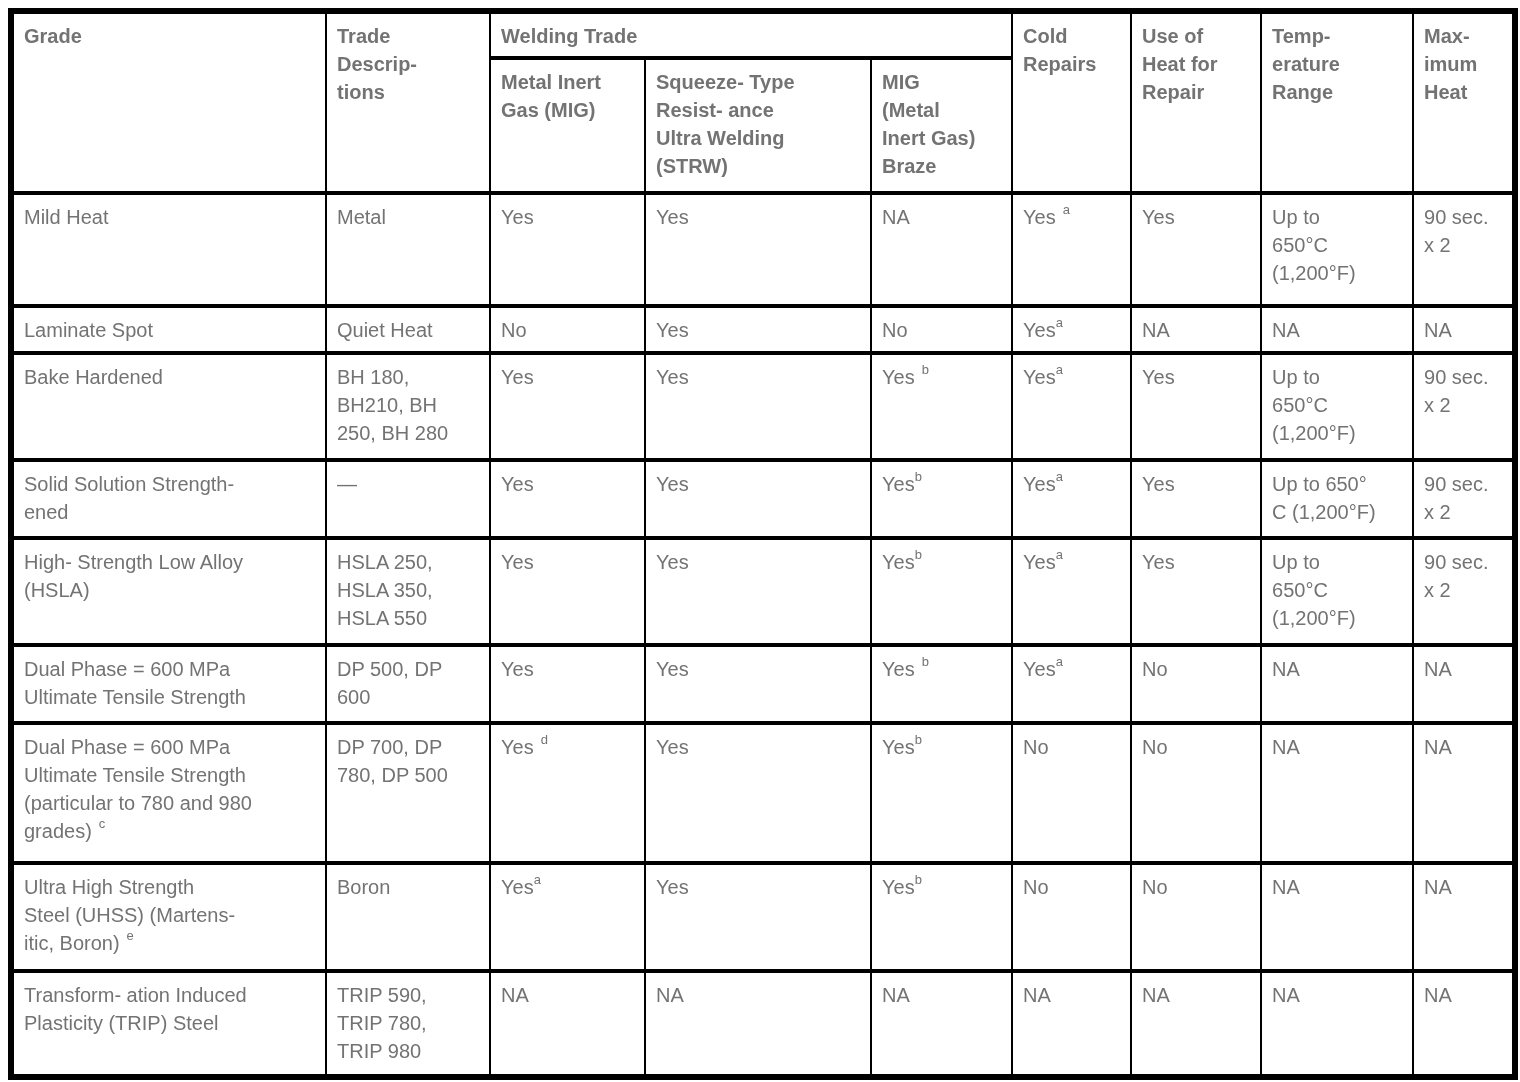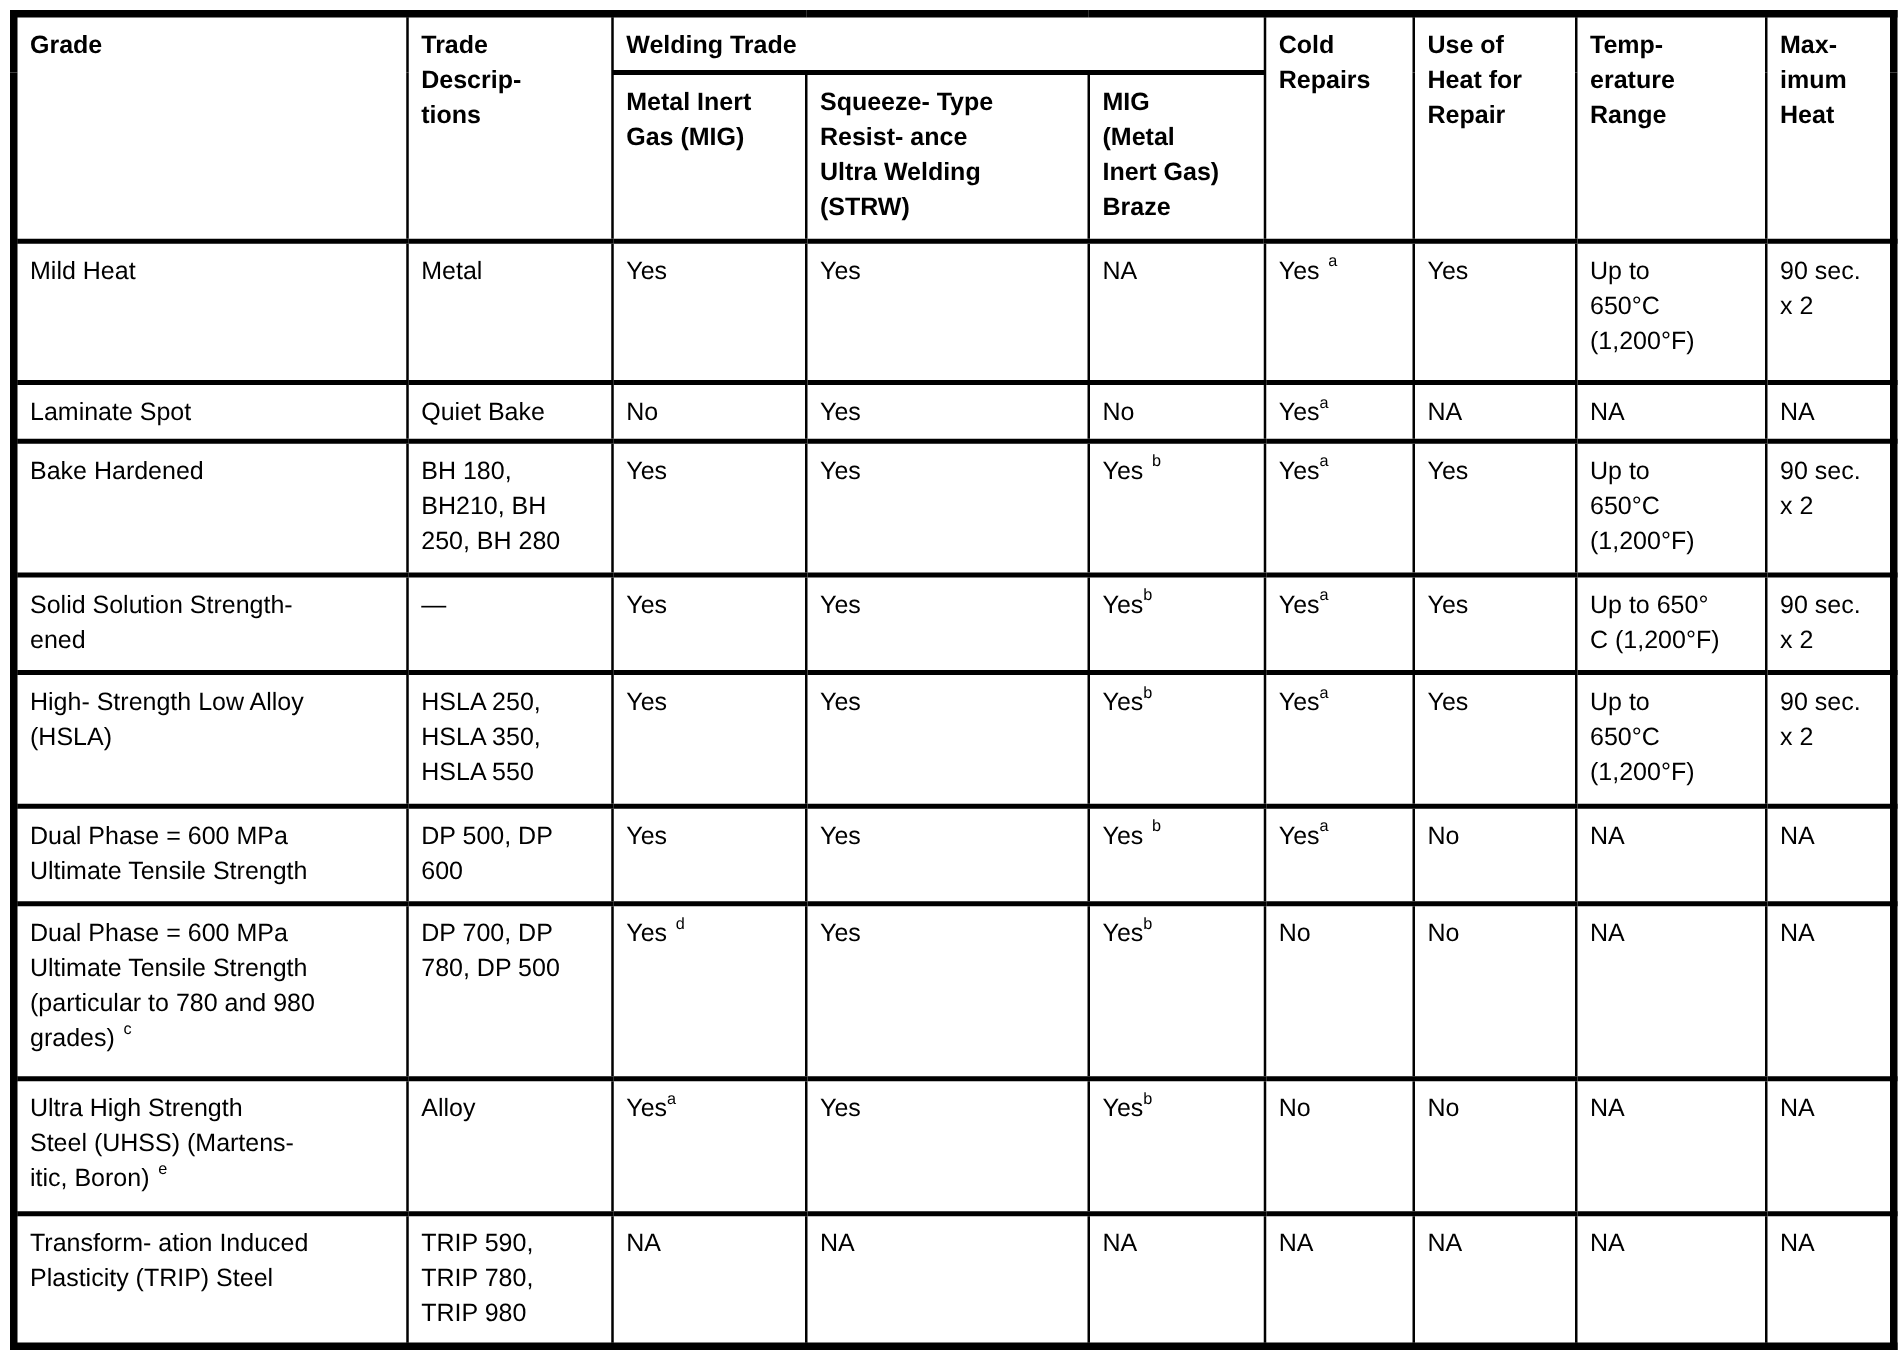--- a/index.html
+++ b/index.html
@@ -1,18 +1,18 @@
 <!DOCTYPE html>
 <html><head>
 <meta charset="utf-8">
 <style>
   html,body{margin:0;padding:0;background:#ffffff;}
   .page{
     width:1520px;height:1082px;background:#ffffff;box-sizing:border-box;
-    padding:8px;font-family:"Liberation Sans", sans-serif;color:#000000;
+    padding:8px;font-family:"Liberation Sans", sans-serif;color:#737373;
   }
   table.steel-table{
     border-collapse:collapse;table-layout:fixed;
     width:1504px;border:6px solid #000;
   }
   col.c-grade{width:315px}
   col.c-trade{width:164px}
   col.c-mig{width:155px}
   col.c-strw{width:226px}
   col.c-braze{width:141px}
@@ -105,21 +105,21 @@
           <td><span class="cell-text">Yes</span><sup class="sup gap">a</sup></td>
           <td><span class="cell-text">Yes</span></td>
           <td><span class="cell-text">Up to
 650°C
 (1,200°F)</span></td>
           <td><span class="cell-text">90 sec.
 x 2</span></td>
         </tr>
         <tr>
           <td><span class="cell-text">Laminate Spot</span></td>
-          <td><span class="cell-text">Quiet Bake</span></td>
+          <td><span class="cell-text">Quiet Heat</span></td>
           <td><span class="cell-text">No</span></td>
           <td><span class="cell-text">Yes</span></td>
           <td><span class="cell-text">No</span></td>
           <td><span class="cell-text">Yes</span><sup class="sup">a</sup></td>
           <td><span class="cell-text">NA</span></td>
           <td><span class="cell-text">NA</span></td>
           <td><span class="cell-text">NA</span></td>
         </tr>
         <tr>
           <td><span class="cell-text">Bake Hardened</span></td>
@@ -193,21 +193,21 @@
           <td><span class="cell-text">Yes</span><sup class="sup">b</sup></td>
           <td><span class="cell-text">No</span></td>
           <td><span class="cell-text">No</span></td>
           <td><span class="cell-text">NA</span></td>
           <td><span class="cell-text">NA</span></td>
         </tr>
         <tr>
           <td><span class="cell-text">Ultra High Strength
 Steel (UHSS) (Martens-
 itic, Boron)</span><sup class="sup gap">e</sup></td>
-          <td><span class="cell-text">Alloy</span></td>
+          <td><span class="cell-text">Boron</span></td>
           <td><span class="cell-text">Yes</span><sup class="sup">a</sup></td>
           <td><span class="cell-text">Yes</span></td>
           <td><span class="cell-text">Yes</span><sup class="sup">b</sup></td>
           <td><span class="cell-text">No</span></td>
           <td><span class="cell-text">No</span></td>
           <td><span class="cell-text">NA</span></td>
           <td><span class="cell-text">NA</span></td>
         </tr>
         <tr>
           <td><span class="cell-text">Transform- ation Induced

